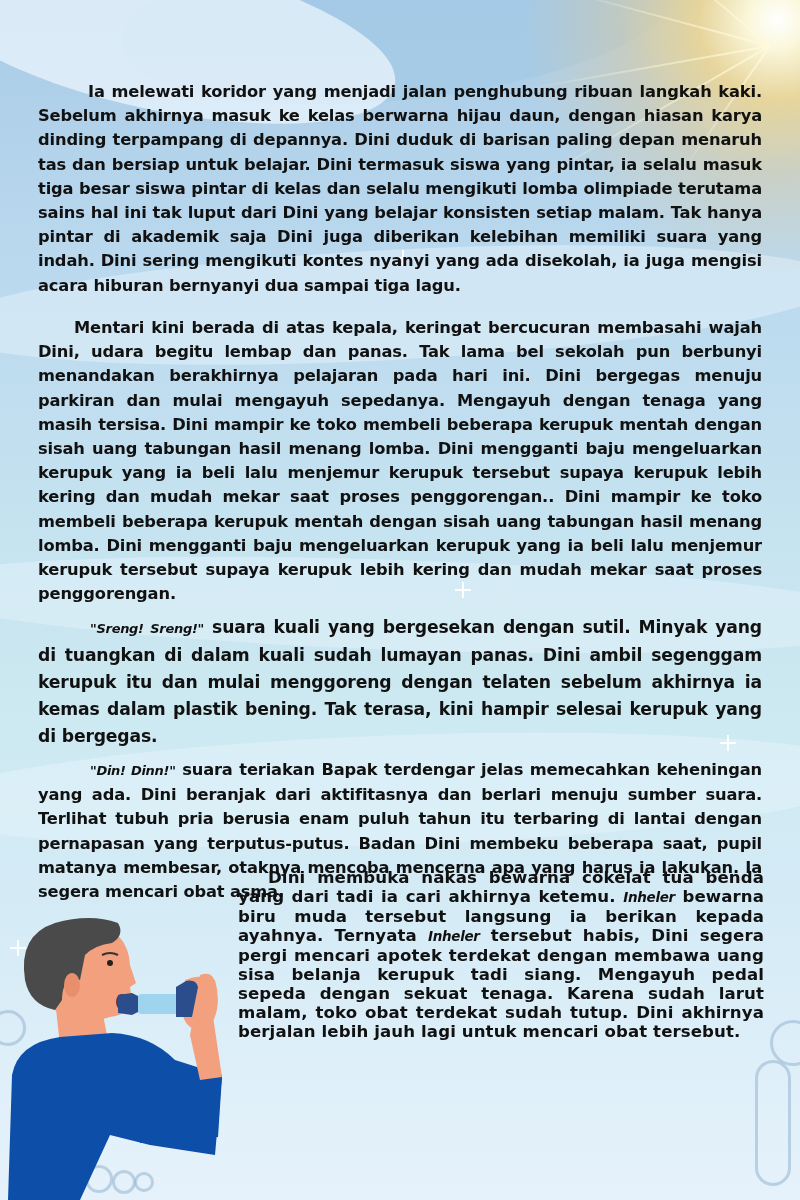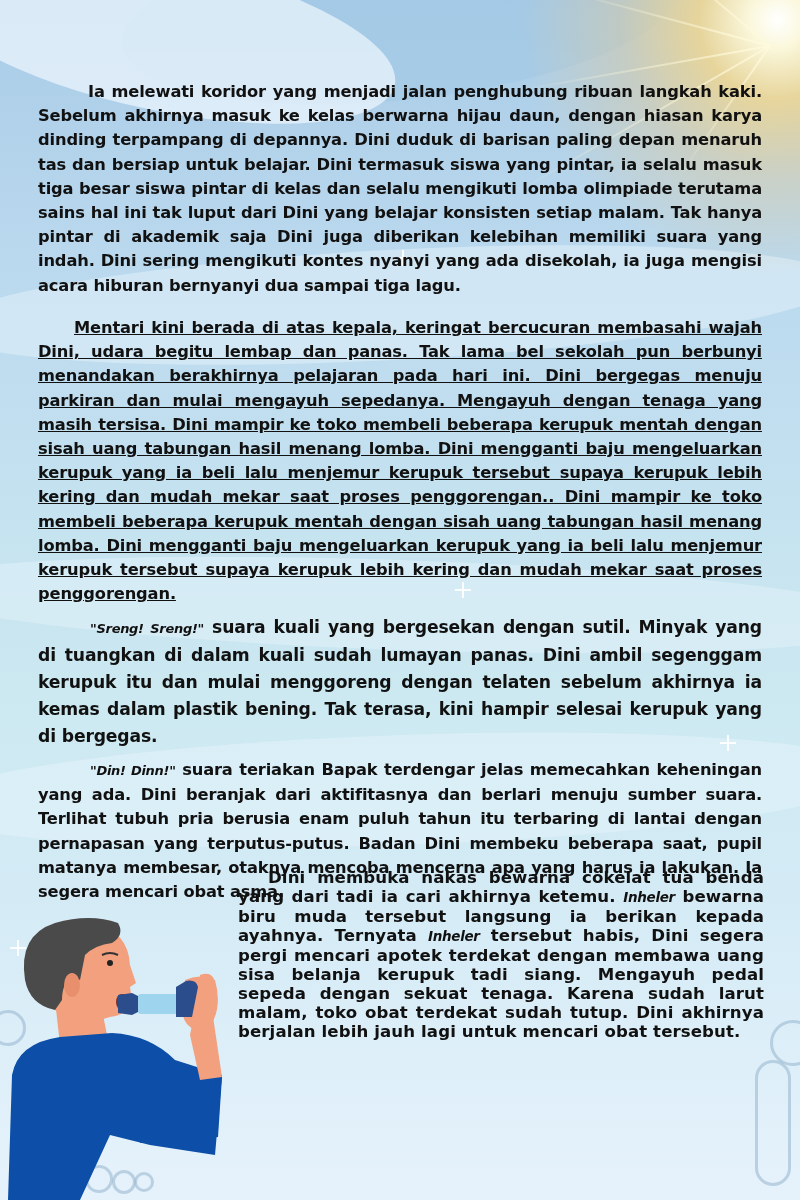--- a/index.html
+++ b/index.html
@@ -28,21 +28,21 @@
     .sparkle::before, .sparkle::after { content:""; position:absolute; left:7px; top:0; width:2px; height:16px; background: rgba(255,255,255,0.9); }
     .sparkle::after { transform: rotate(90deg); }
     .swirl { position:absolute; border: 3px solid rgba(150,180,205,0.55); border-radius: 50%; }
 
     .page { position:absolute; left:0; top:0; width:696px; height:1200px; }
     .para { position:absolute; left:38px; width:724px; font-size:16.3px; line-height:24.2px;
             font-weight:bold; text-align: justify; letter-spacing: -0.15px; }
     .para .indent { display:inline-block; width:50px; }
     .para i { font-weight: bold; font-size: 13px; letter-spacing: -0.3px; }
     #p1 { top: 80px; }
-    #p2 { top: 316px; text-decoration: underline; }
+    #p2 { top: 316px; }
     #p3 { top: 614px; font-size:17.2px; line-height:27px; }
     #p4 { top: 758px; }
     #p5 { top: 868px; left: 238px; width: 526px; font-size:16.6px; line-height:19px; letter-spacing: 0.1px; }
     #p5 i { font-size: 13.5px; }
 
     .illus { position:absolute; left:0; top:905px; width:260px; height:295px; }
   </style>
 </head>
 <body>
 

